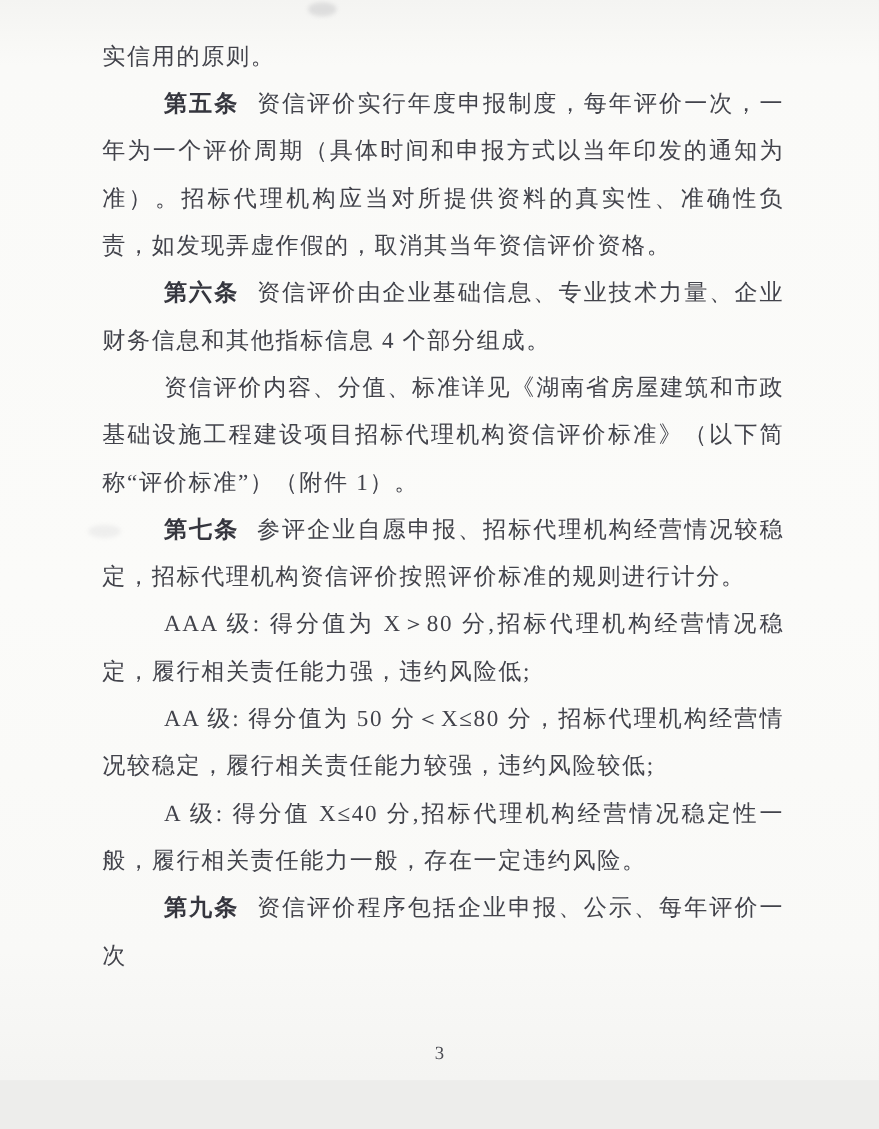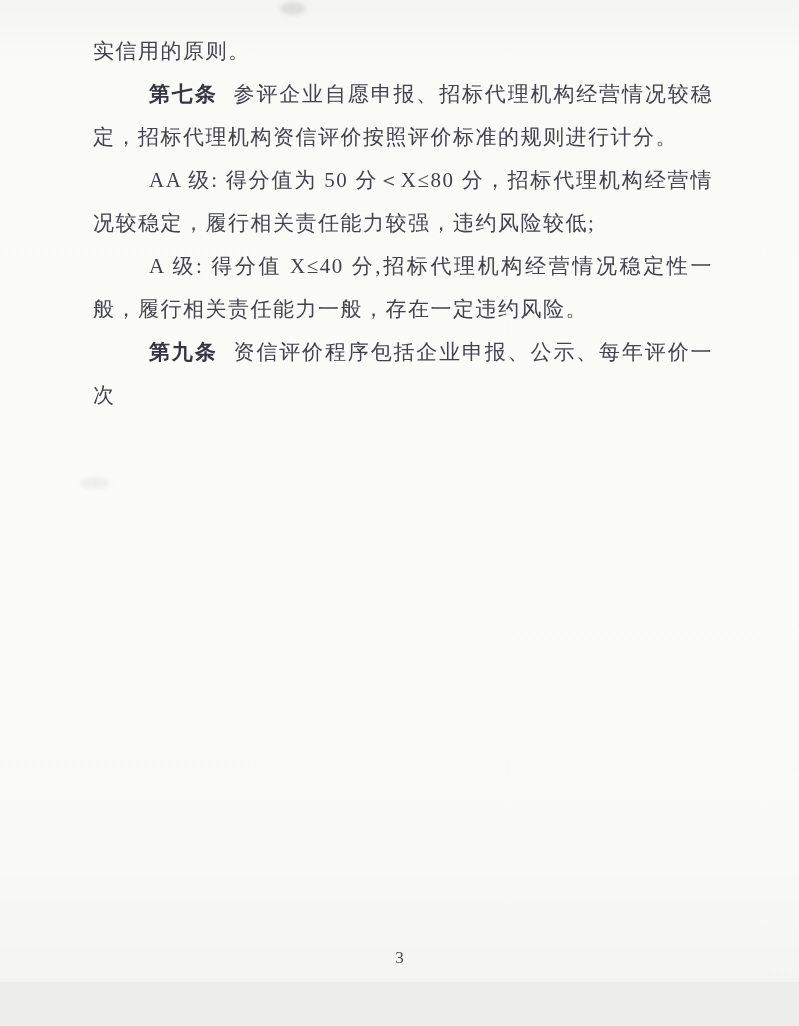--- a/index.html
+++ b/index.html
@@ -93,26 +93,30 @@
 <div class="page">
 
   <div class="artifact artifact-top"></div>
   <div class="artifact artifact-mid"></div>
   <div class="artifact artifact-bottom"></div>
 
   <div class="content">
 
     <p class="no-indent"><span>实信用的原则。</span></p>
 
+    <p><span class="article-label">第五条</span><span>资信评价实行年度申报制度，每年评价一次，一年为一个评价周期（具体时间和申报方式以当年印发的通知为准）。招标代理机构应当对所提供资料的真实性、准确性负责，如发现弄虚作假的，取消其当年资信评价资格。</span></p>
 
+    <p><span class="article-label">第六条</span><span>资信评价由企业基础信息、专业技术力量、企业财务信息和其他指标信息 4 个部分组成。</span></p>
 
+    <p><span>资信评价内容、分值、标准详见《湖南省房屋建筑和市政基础设施工程建设项目招标代理机构资信评价标准》（以下简称“评价标准”）（附件 1）。</span></p>
 
     <p><span class="article-label">第七条</span><span>参评企业自愿申报、招标代理机构经营情况较稳定，招标代理机构资信评价按照评价标准的规则进行计分。</span></p>
 
 
+    <p><span>AAA 级: 得分值为 X＞80 分,招标代理机构经营情况稳定，履行相关责任能力强，违约风险低;</span></p>
 
     <p><span>AA 级: 得分值为 50 分＜X≤80 分，招标代理机构经营情况较稳定，履行相关责任能力较强，违约风险较低;</span></p>
 
     <p><span>A 级: 得分值 X≤40 分,招标代理机构经营情况稳定性一般，履行相关责任能力一般，存在一定违约风险。</span></p>
 
     <p><span class="article-label">第九条</span><span>资信评价程序包括企业申报、公示、每年评价一次</span></p>
 
   </div>
 
   <div class="page-number">3</div>

